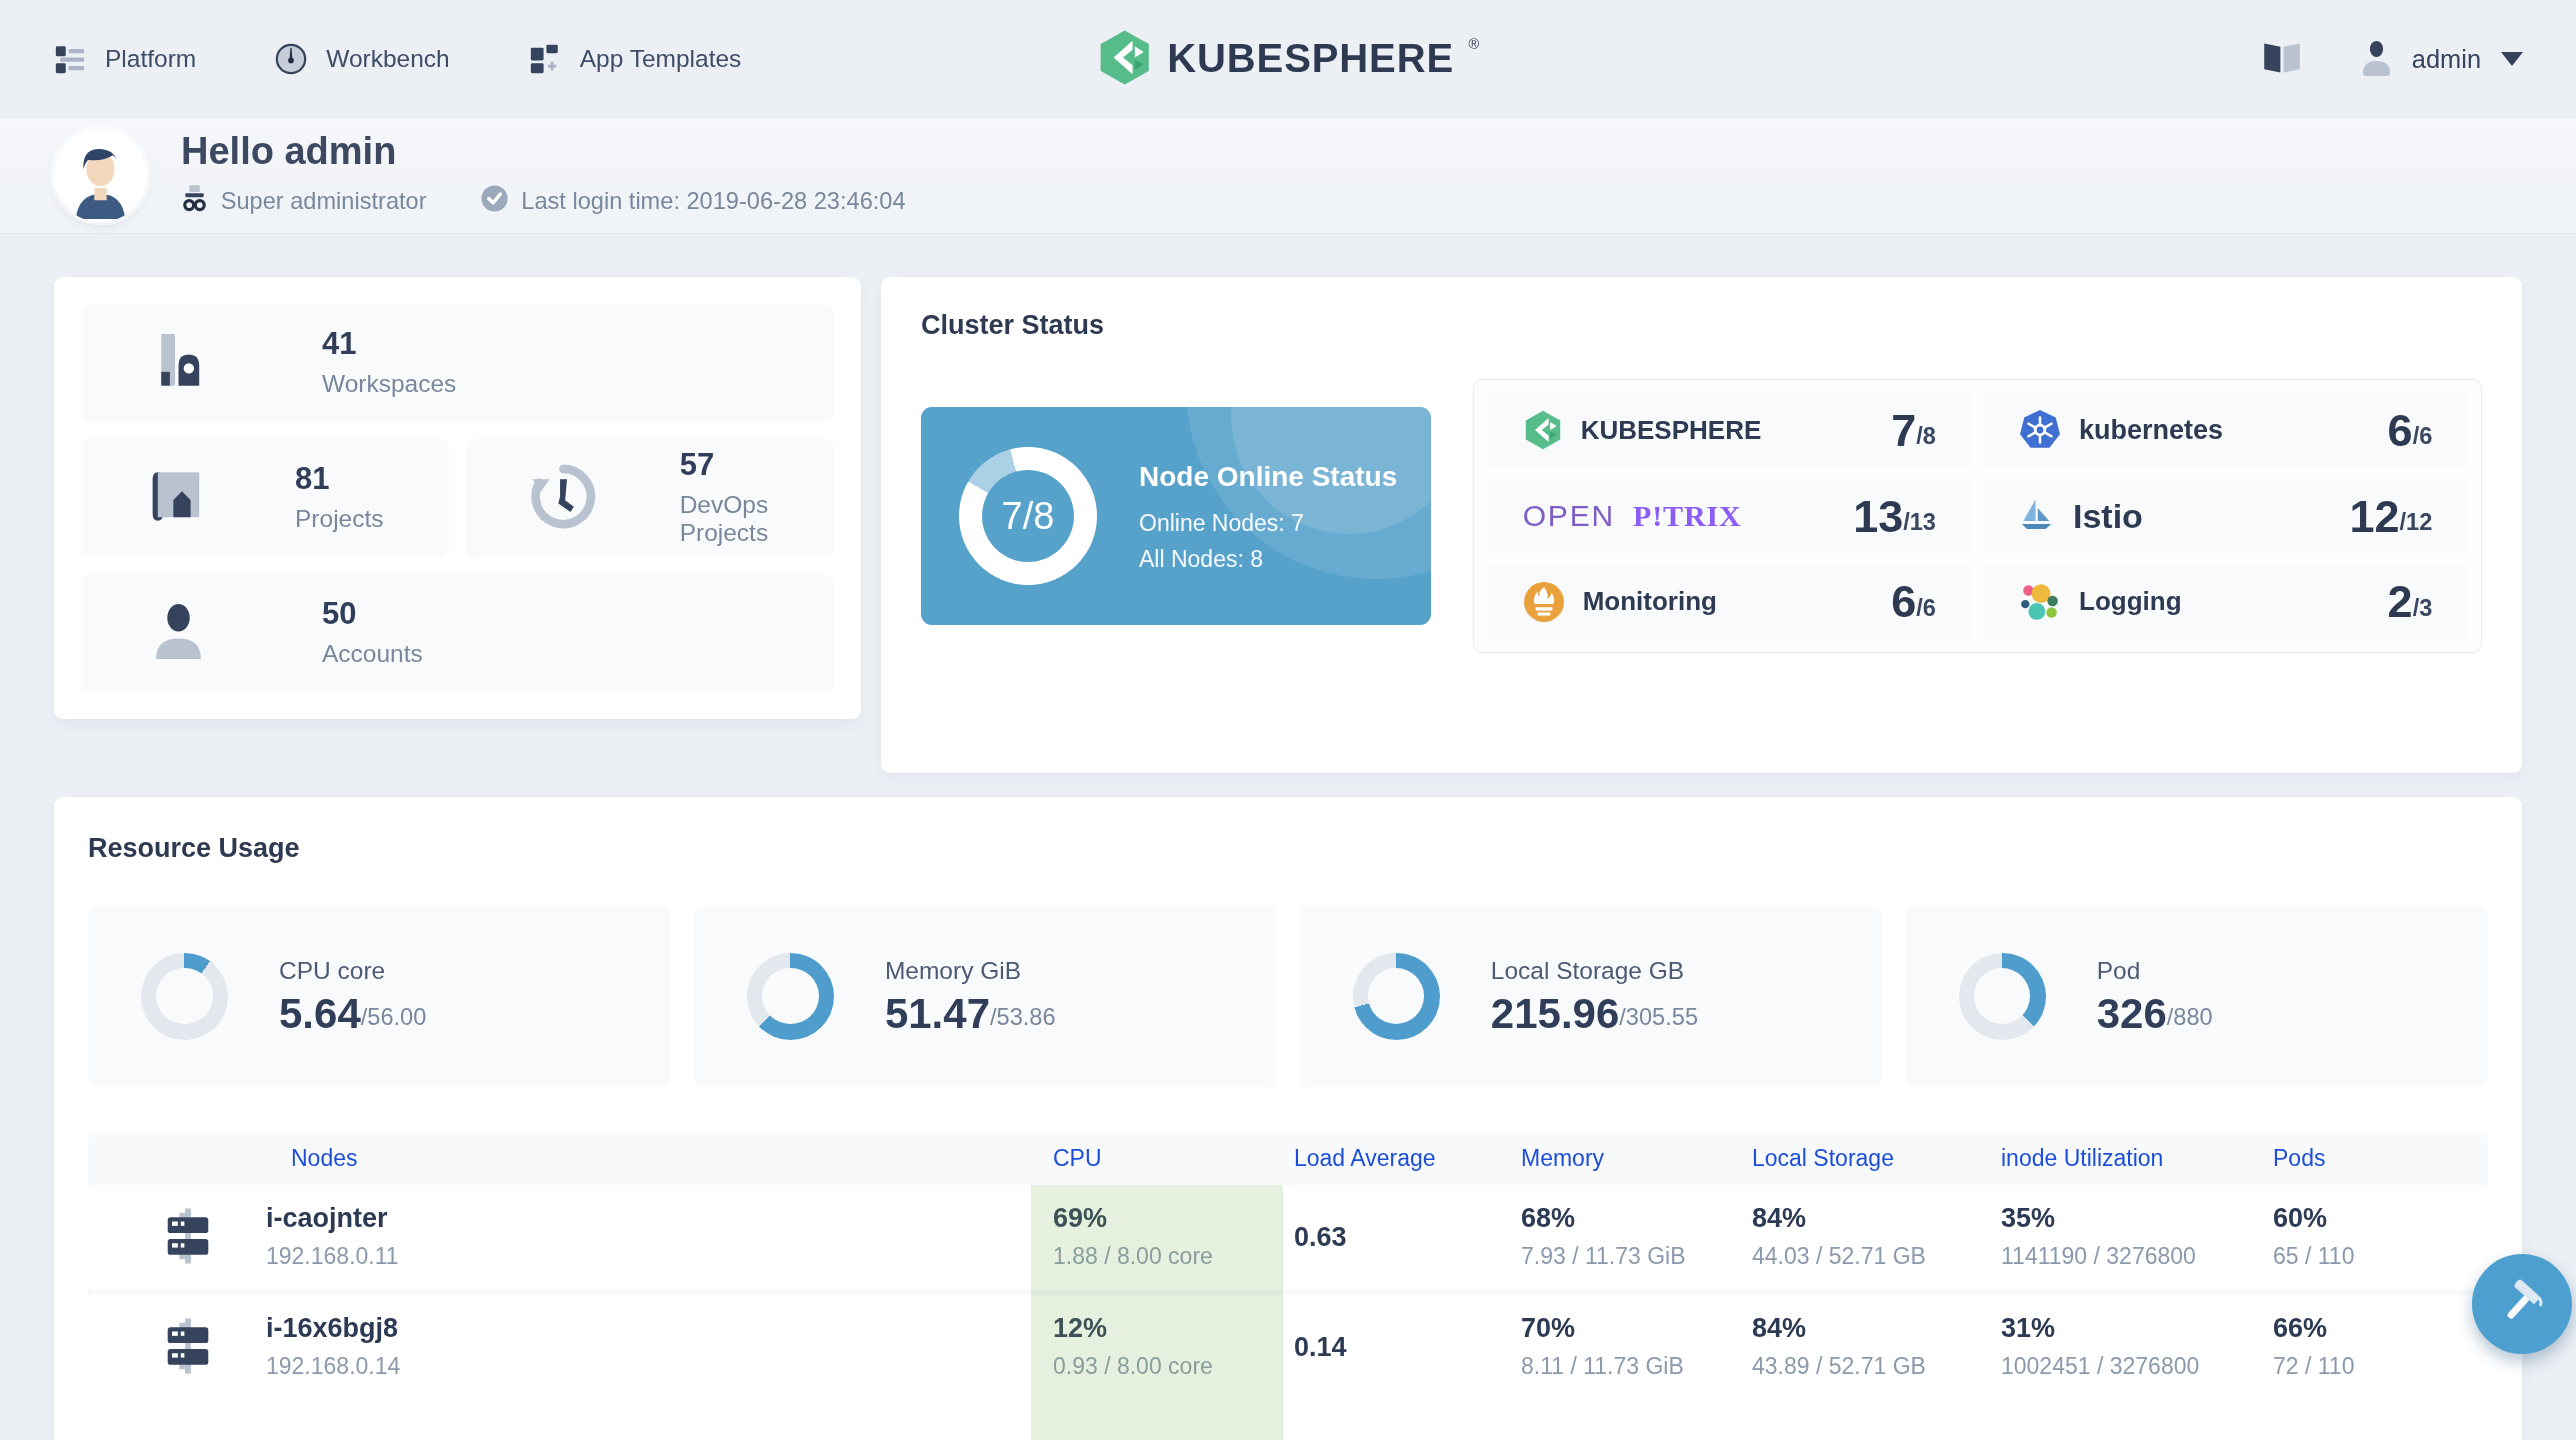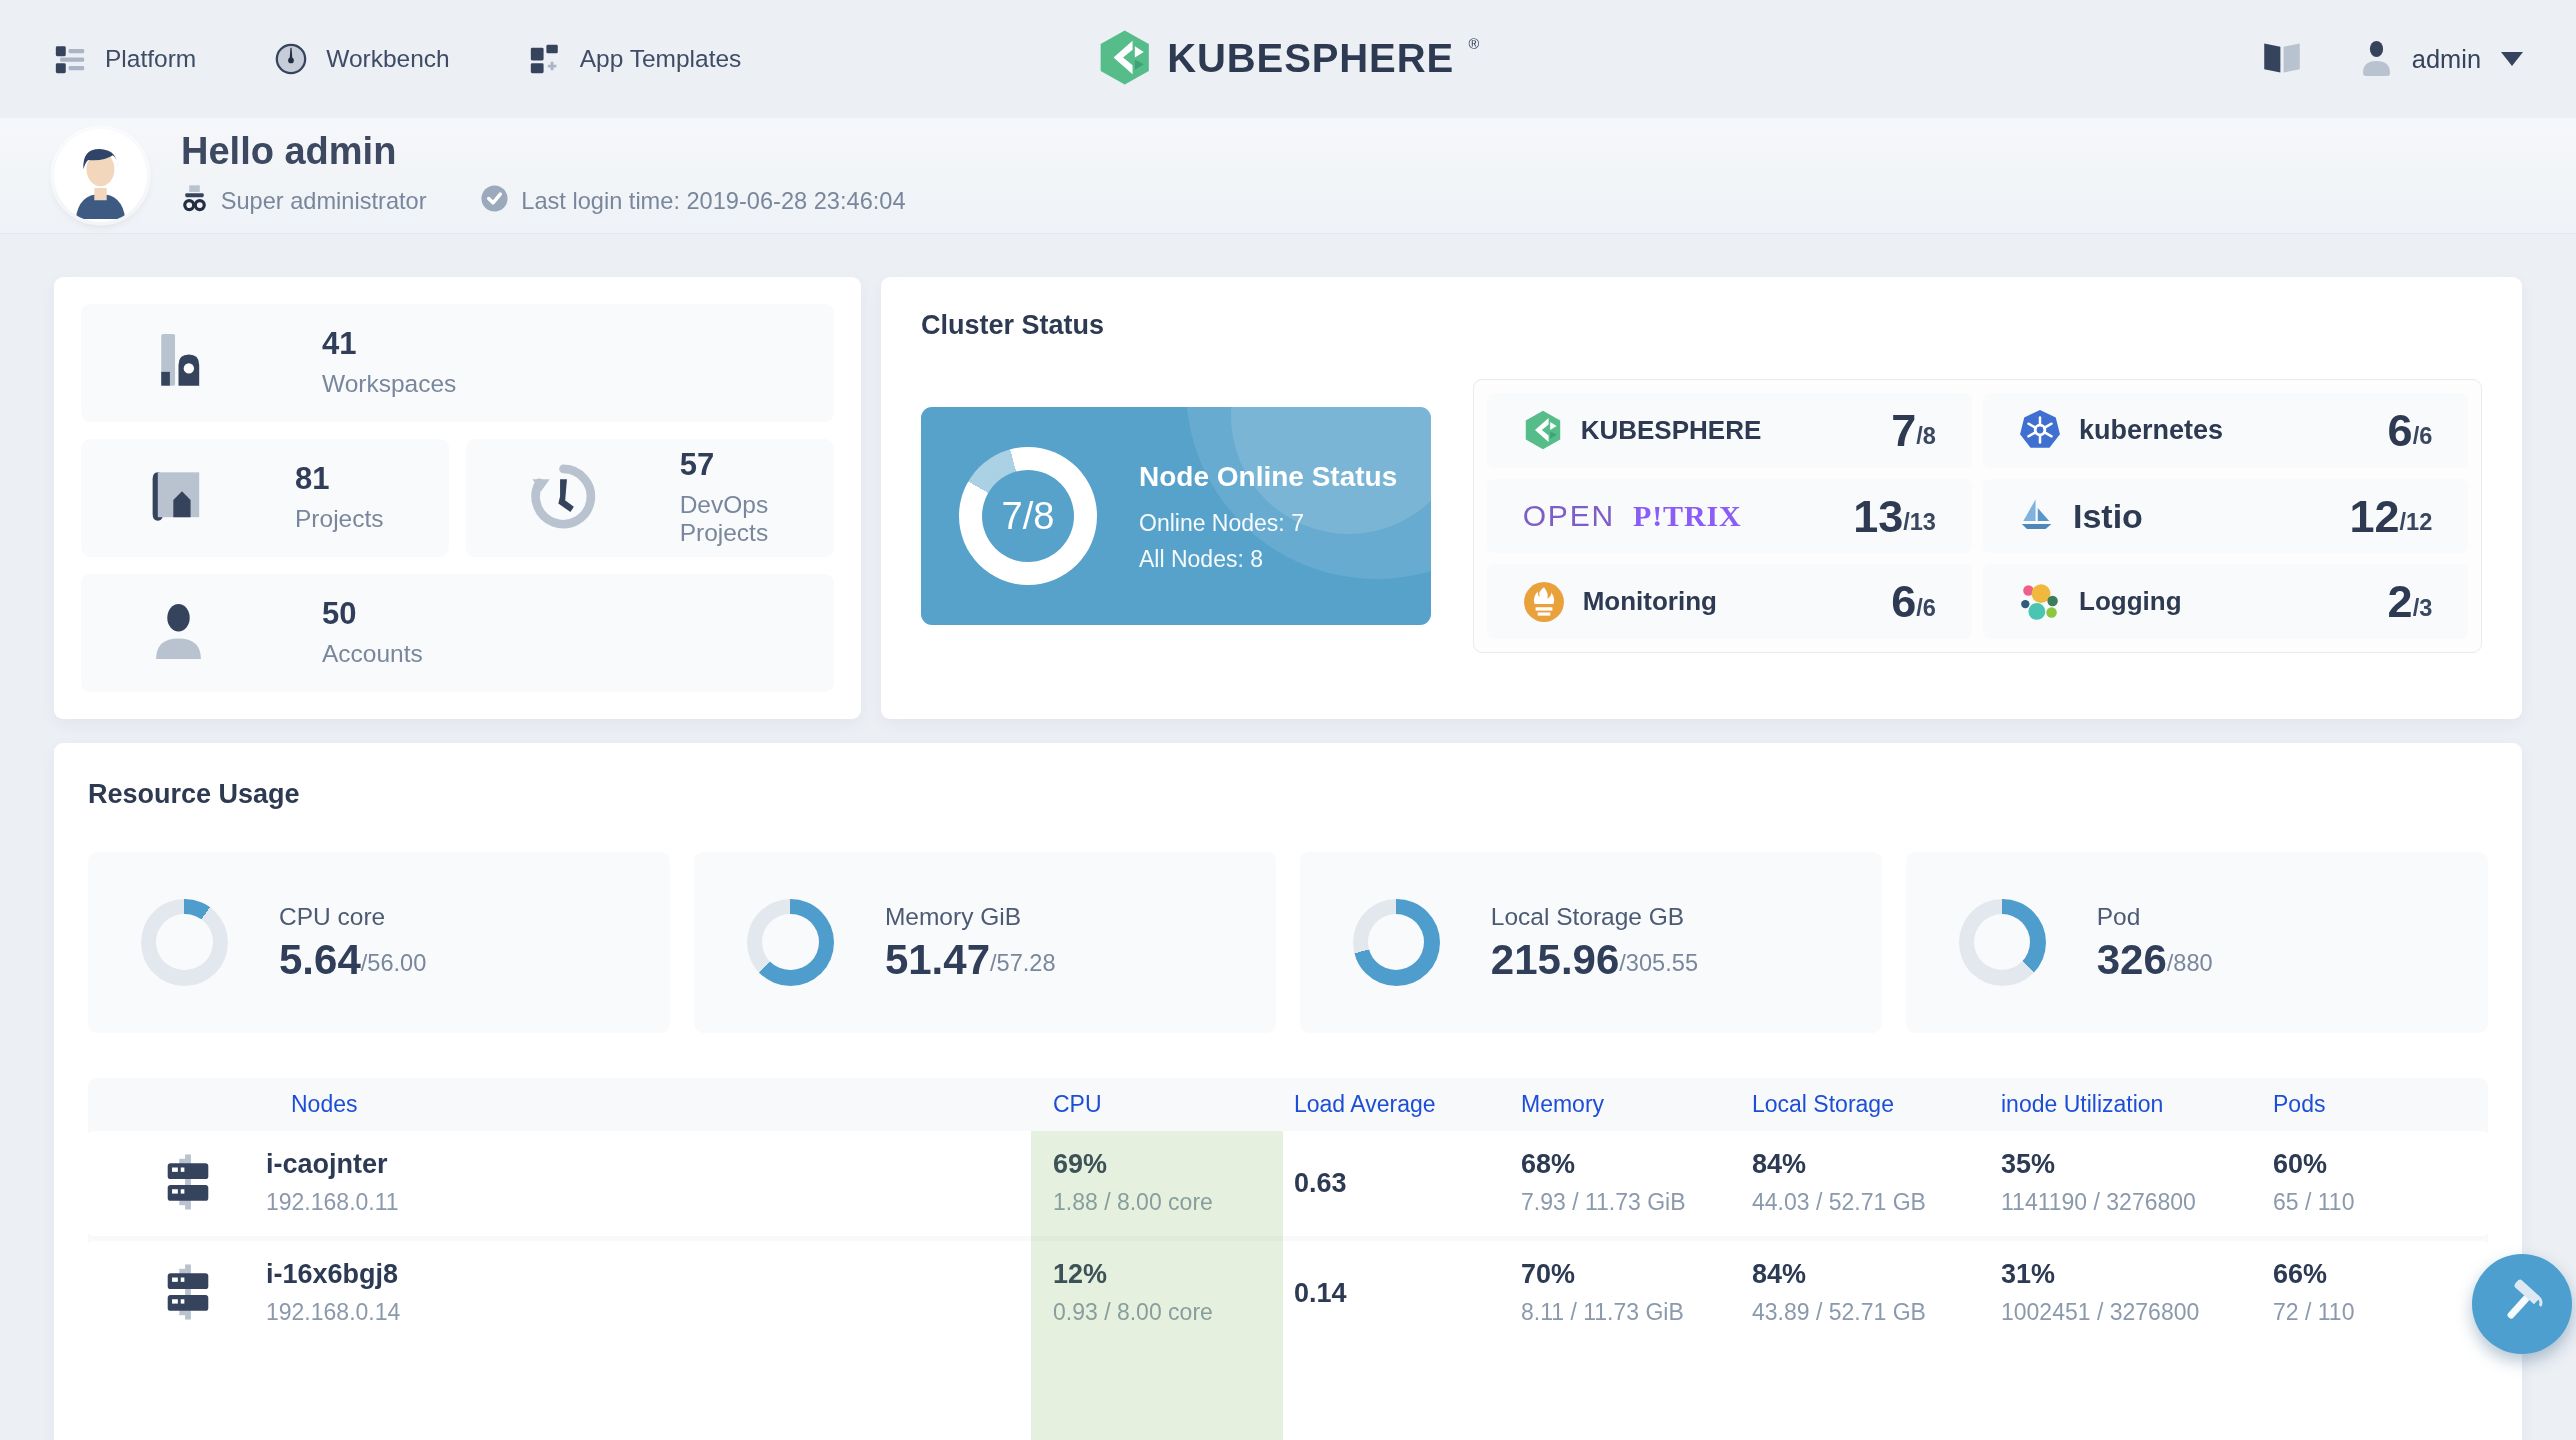--- a/index.html
+++ b/index.html
@@ -41,21 +41,21 @@
   .stats-card { width:807px; height:442px; padding:27px; display:flex; flex-direction:column; gap:16.3px; }
   .stat-row { display:flex; gap:16.3px; flex:1; }
   .stat-tile { background:#f9fafc; border-radius:9px; flex:1; display:flex; align-items:center; padding-left:63px; cursor:pointer; }
   .stat-icon { width:69px; flex-shrink:0; }
   .stat-text { margin-left:109px; }
   .stat-row .stat-text { margin-left:82px; }
   .stat-num { font-size:31px; font-weight:bold; color:#303e59; line-height:1; }
   .stat-label { font-size:24.5px; color:#79879c; margin-top:11px; }
 
   
-  .cluster-card { flex:1; height:442px; padding:33px 40px; }
+  .cluster-card { flex:1; height:496px; padding:33px 40px; }
   .card-title { font-size:27px; font-weight:bold; color:#2e3a52; }
   .cluster-body { display:flex; margin-top:38px; align-items:center; gap:42px; }
   .node-card { width:510px; height:218px; background:#57a2cb; border-radius:11px; display:flex; align-items:center;
                padding-left:38px; position:relative; overflow:hidden; flex-shrink:0; }
   .node-card::before { content:""; position:absolute; width:381px; height:381px; border-radius:50%;
                background:rgba(255,255,255,.10); right:-136px; top:-209px; }
   .node-card::after { content:""; position:absolute; width:236px; height:236px; border-radius:50%;
                background:rgba(255,255,255,.12); right:-36px; top:-109px; }
   .donut { position:relative; border-radius:50%;
            background:conic-gradient(from var(--from,0deg), var(--fill,#4f9dcd) var(--pct,0%), var(--track,#e3e8ef) 0); }
@@ -413,21 +413,21 @@
             <span class="mv-total">/56.00</span>
           </div>
         </div>
       </div>
       <div class="metric">
         <div class="donut metric-donut" style="--pct: 63%;"></div>
         <div class="metric-text">
           <div class="metric-label">Memory GiB</div>
           <div class="metric-value">
             <span class="mv-num">51.47</span>
-            <span class="mv-total">/57.28</span>
+            <span class="mv-total">/53.86</span>
           </div>
         </div>
       </div>
       <div class="metric">
         <div class="donut metric-donut" style="--pct: 71%;"></div>
         <div class="metric-text">
           <div class="metric-label">Local Storage GB</div>
           <div class="metric-value">
             <span class="mv-num">215.96</span>
             <span class="mv-total">/305.55</span>

